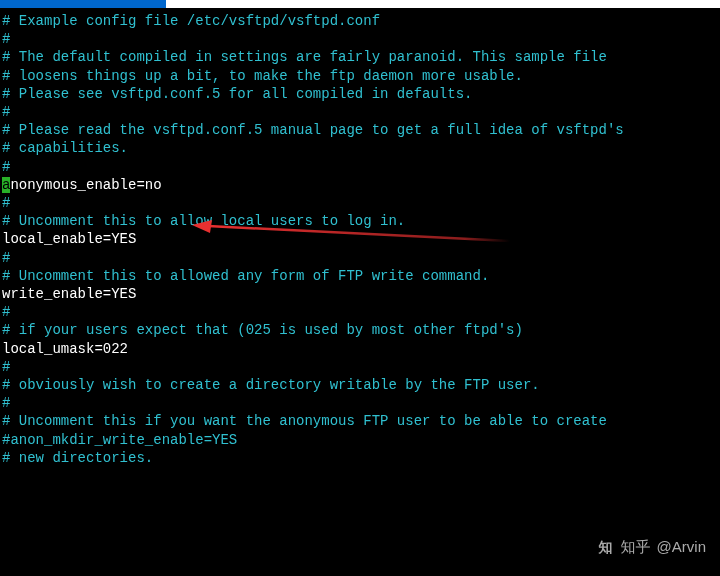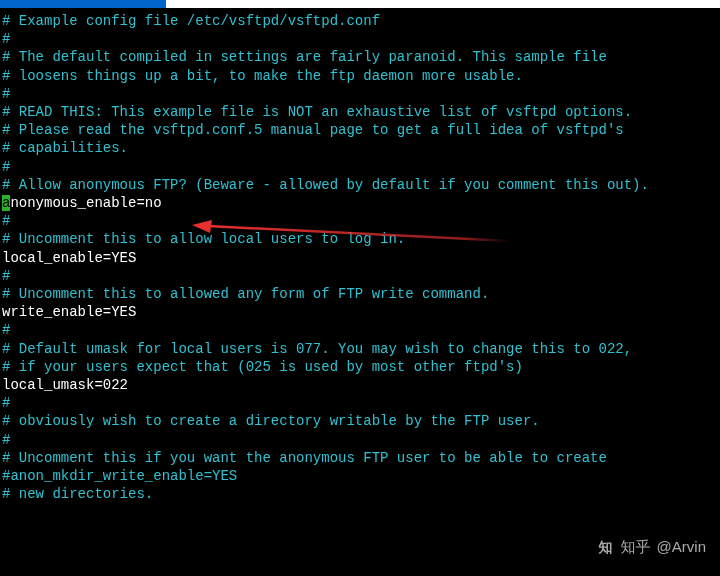--- a/index.html
+++ b/index.html
@@ -66,35 +66,33 @@
 </head>
 <body>
 
 <div class="titlebar"></div>
 
 <div class="terminal" id="terminal">
     <div class="line"><span class="comment"># Example config file /etc/vsftpd/vsftpd.conf</span></div>
     <div class="line"><span class="comment">#</span></div>
     <div class="line"><span class="comment"># The default compiled in settings are fairly paranoid. This sample file</span></div>
     <div class="line"><span class="comment"># loosens things up a bit, to make the ftp daemon more usable.</span></div>
+    <div class="line"><span class="comment"># Please see vsftpd.conf.5 for all compiled in defaults.</span></div>
     <div class="line"><span class="comment">#</span></div>
-    <div class="line"><span class="comment"># READ THIS: This example file is NOT an exhaustive list of vsftpd options.</span></div>
     <div class="line"><span class="comment"># Please read the vsftpd.conf.5 manual page to get a full idea of vsftpd's</span></div>
     <div class="line"><span class="comment"># capabilities.</span></div>
     <div class="line"><span class="comment">#</span></div>
-    <div class="line"><span class="comment"># Allow anonymous FTP? (Beware - allowed by default if you comment this out).</span></div>
     <div class="line"><span class="cursor">a</span><span>nonymous_enable=no</span></div>
     <div class="line"><span class="comment">#</span></div>
     <div class="line"><span class="comment"># Uncomment this to allow local users to log in.</span></div>
     <div class="line">local_enable=YES</div>
     <div class="line"><span class="comment">#</span></div>
     <div class="line"><span class="comment"># Uncomment this to allowed any form of FTP write command.</span></div>
     <div class="line">write_enable=YES</div>
     <div class="line"><span class="comment">#</span></div>
-    <div class="line"><span class="comment"># Default umask for local users is 077. You may wish to change this to 022,</span></div>
     <div class="line"><span class="comment"># if your users expect that (025 is used by most other ftpd's)</span></div>
     <div class="line">local_umask=022</div>
     <div class="line"><span class="comment">#</span></div>
     <div class="line"><span class="comment"># obviously wish to create a directory writable by the FTP user.</span></div>
     <div class="line"><span class="comment">#</span></div>
     <div class="line"><span class="comment"># Uncomment this if you want the anonymous FTP user to be able to create</span></div>
     <div class="line"><span class="comment">#anon_mkdir_write_enable=YES</span></div>
     <div class="line"><span class="comment"># new directories.</span></div>
   </div>
 

